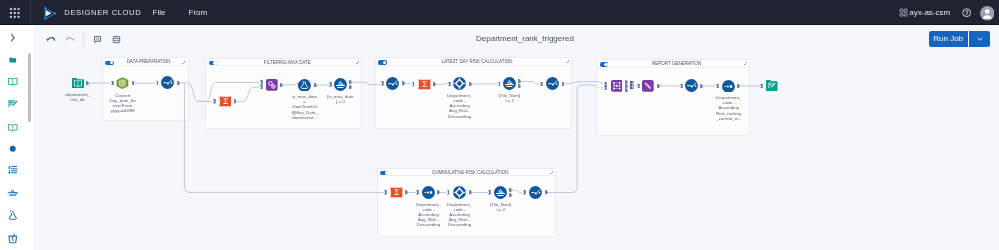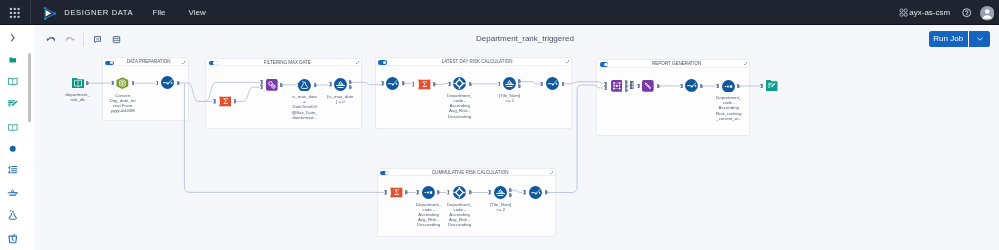--- a/index.html
+++ b/index.html
@@ -86,29 +86,29 @@
   </div>
   <div class="logo">
       <svg viewBox="0 0 14 16">
         <path d="M2.2 2.2L11.9 7.5 2.2 12.8z" fill="none" stroke="#1e8fe0" stroke-width="0.95" stroke-linejoin="round"></path>
         <path d="M2.7 4.0L8.4 7.3 2.7 10.6z" fill="#f2f4f8"></path>
         <circle cx="2.2" cy="2.2" r="1.15" fill="#1e8fe0"></circle>
         <circle cx="2.2" cy="12.8" r="1.15" fill="#1e8fe0"></circle>
         <circle cx="11.9" cy="7.5" r="1.15" fill="#1e8fe0"></circle>
       </svg>
     </div>
-  <div class="brand">DESIGNER DATA</div>
+  <div class="brand">DESIGNER CLOUD</div>
   <div class="menu" style="left:152.5px">
       <span class="menulabel">File</span>
       <svg class="mchev" viewBox="0 0 16 16">
         <path d="M3.6 6.2L8 10.4l4.4-4.2" fill="none" stroke="currentColor" stroke-width="1.7" stroke-linecap="round" stroke-linejoin="round"></path>
       </svg>
     </div>
   <div class="menu" style="left:188.5px">
-      <span class="menulabel">View</span>
+      <span class="menulabel">From</span>
       <svg class="mchev" viewBox="0 0 16 16">
         <path d="M3.6 6.2L8 10.4l4.4-4.2" fill="none" stroke="currentColor" stroke-width="1.7" stroke-linecap="round" stroke-linejoin="round"></path>
       </svg>
     </div>
   <div class="wsicon">
       <svg viewBox="0 0 16 16">
         <circle cx="4.4" cy="4.4" r="2.8" fill="none" stroke="#b9bfcd" stroke-width="1.6"></circle>
         <circle cx="11.6" cy="4.4" r="2.8" fill="none" stroke="#b9bfcd" stroke-width="1.6"></circle>
         <circle cx="4.4" cy="11.6" r="2.8" fill="none" stroke="#b9bfcd" stroke-width="1.6"></circle>
         <circle cx="11.6" cy="11.6" r="2.8" fill="none" stroke="#b9bfcd" stroke-width="1.6"></circle>

